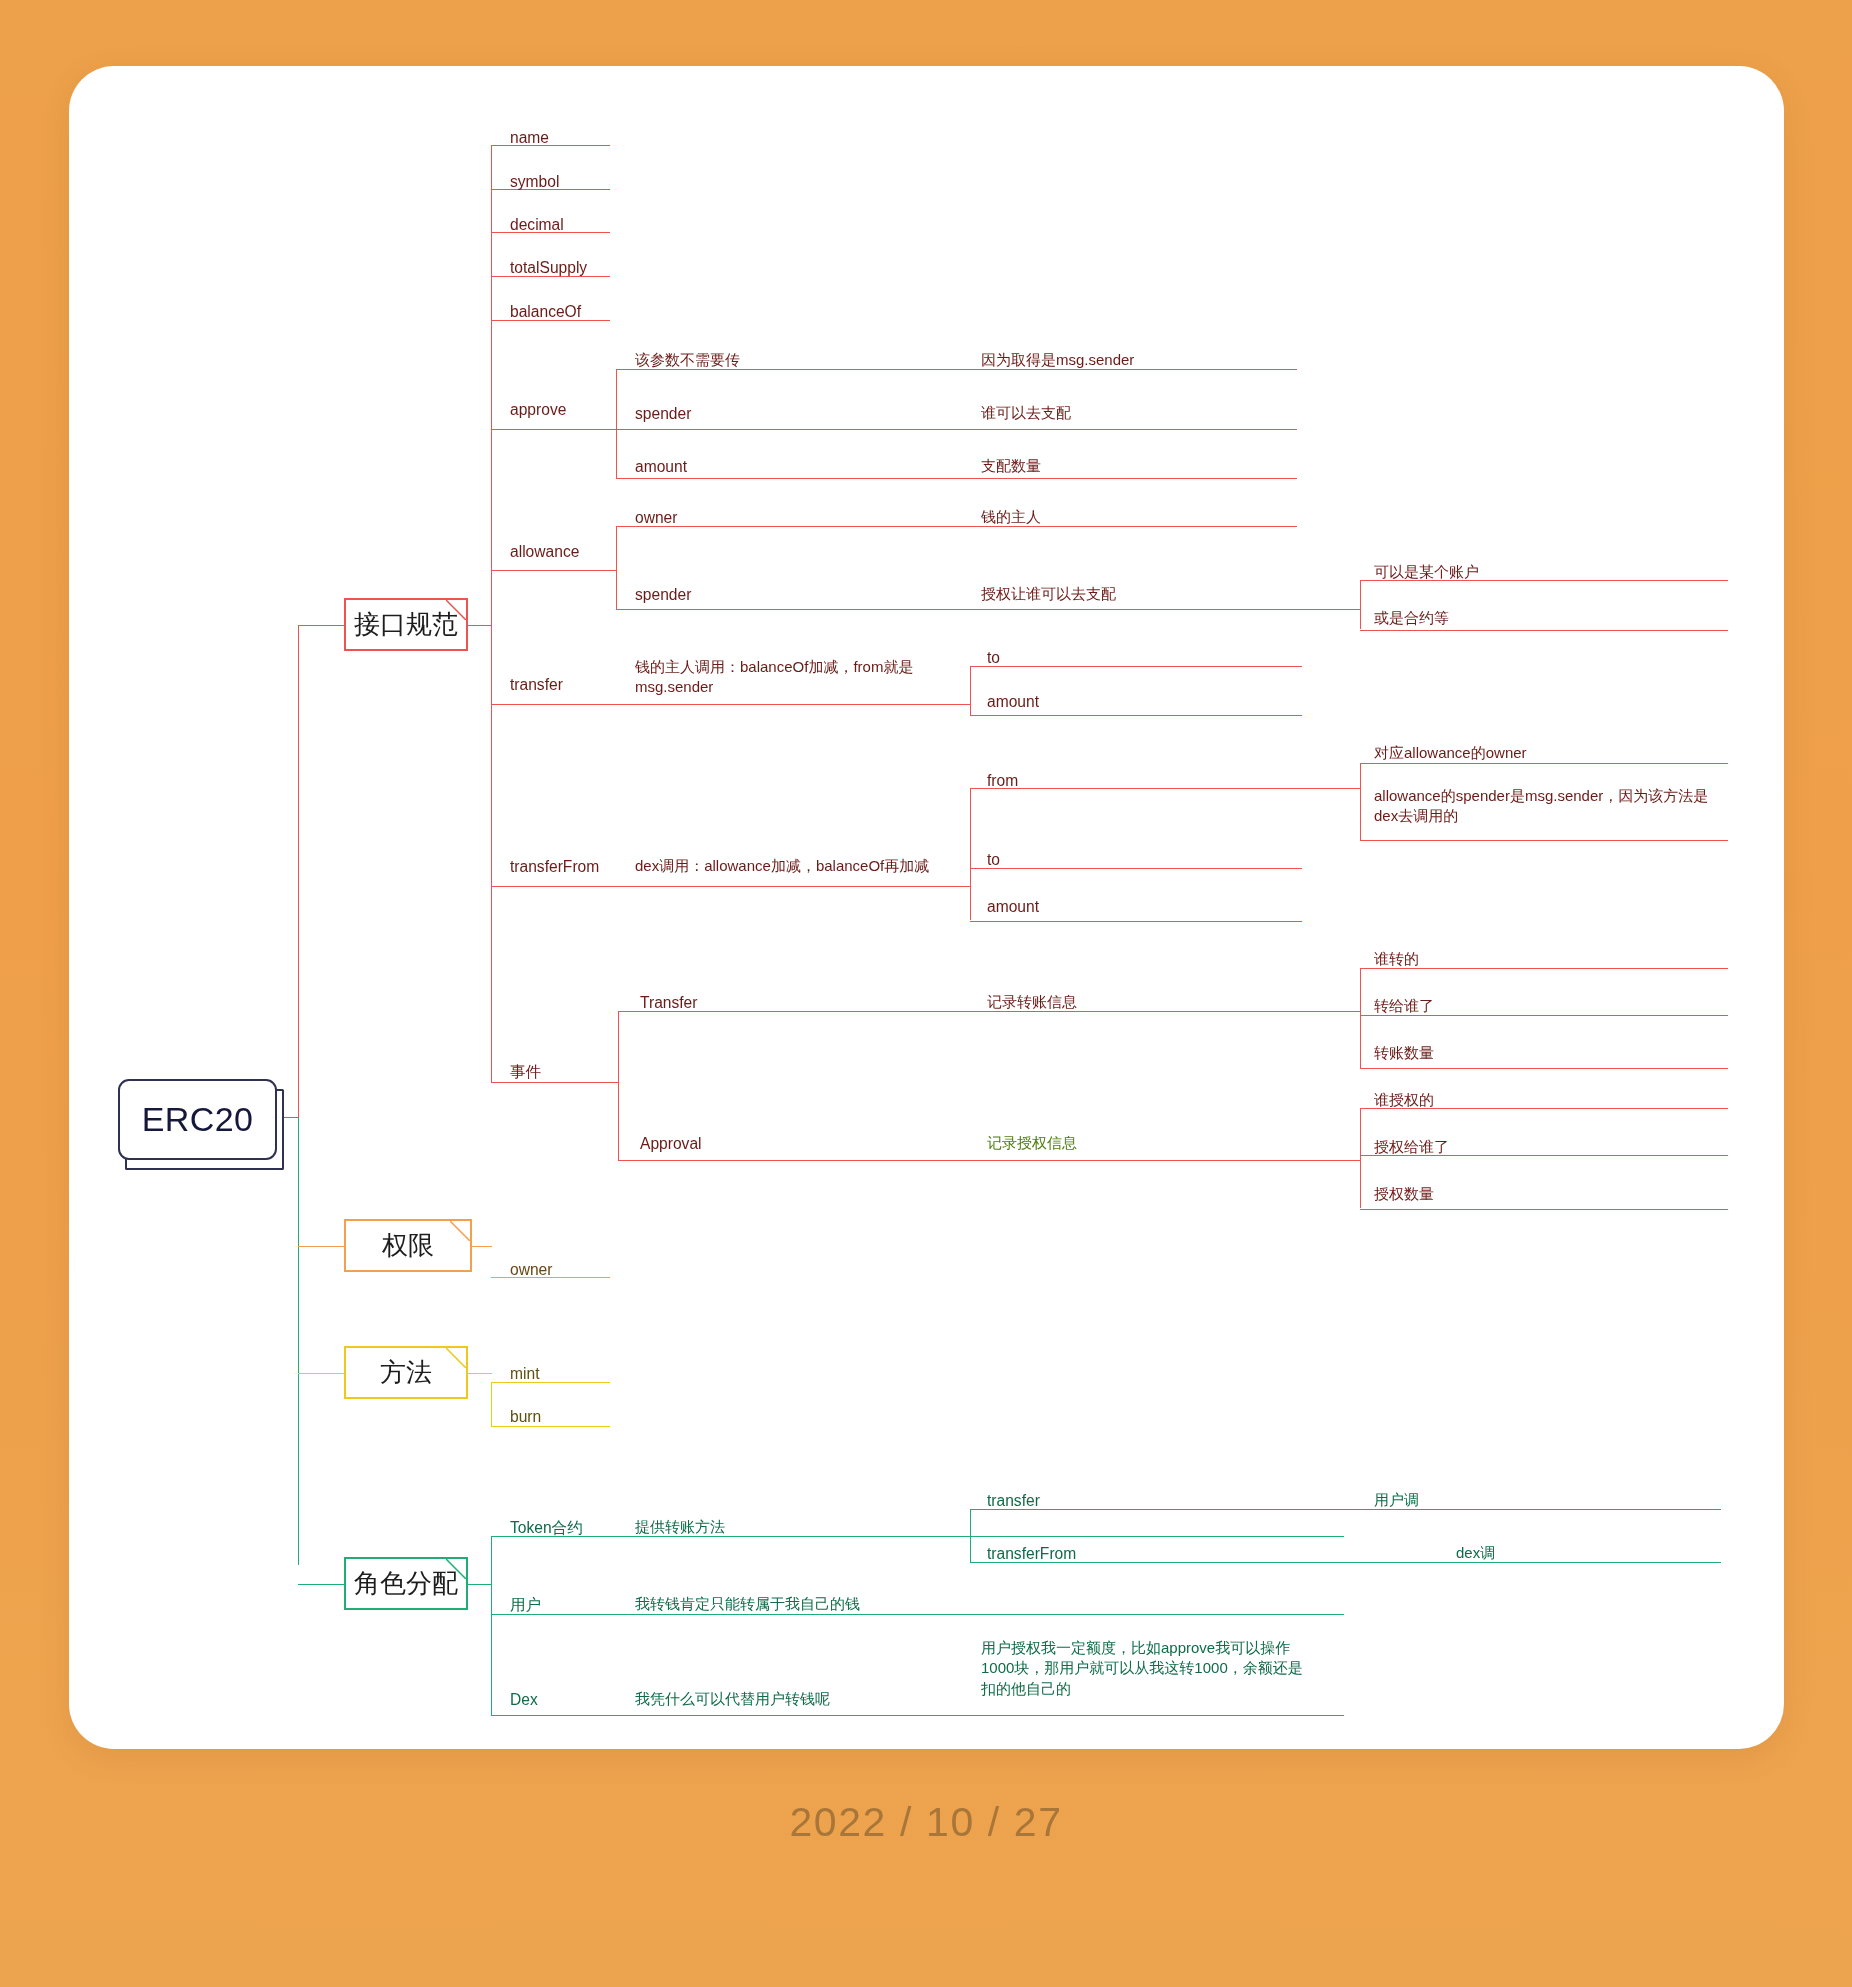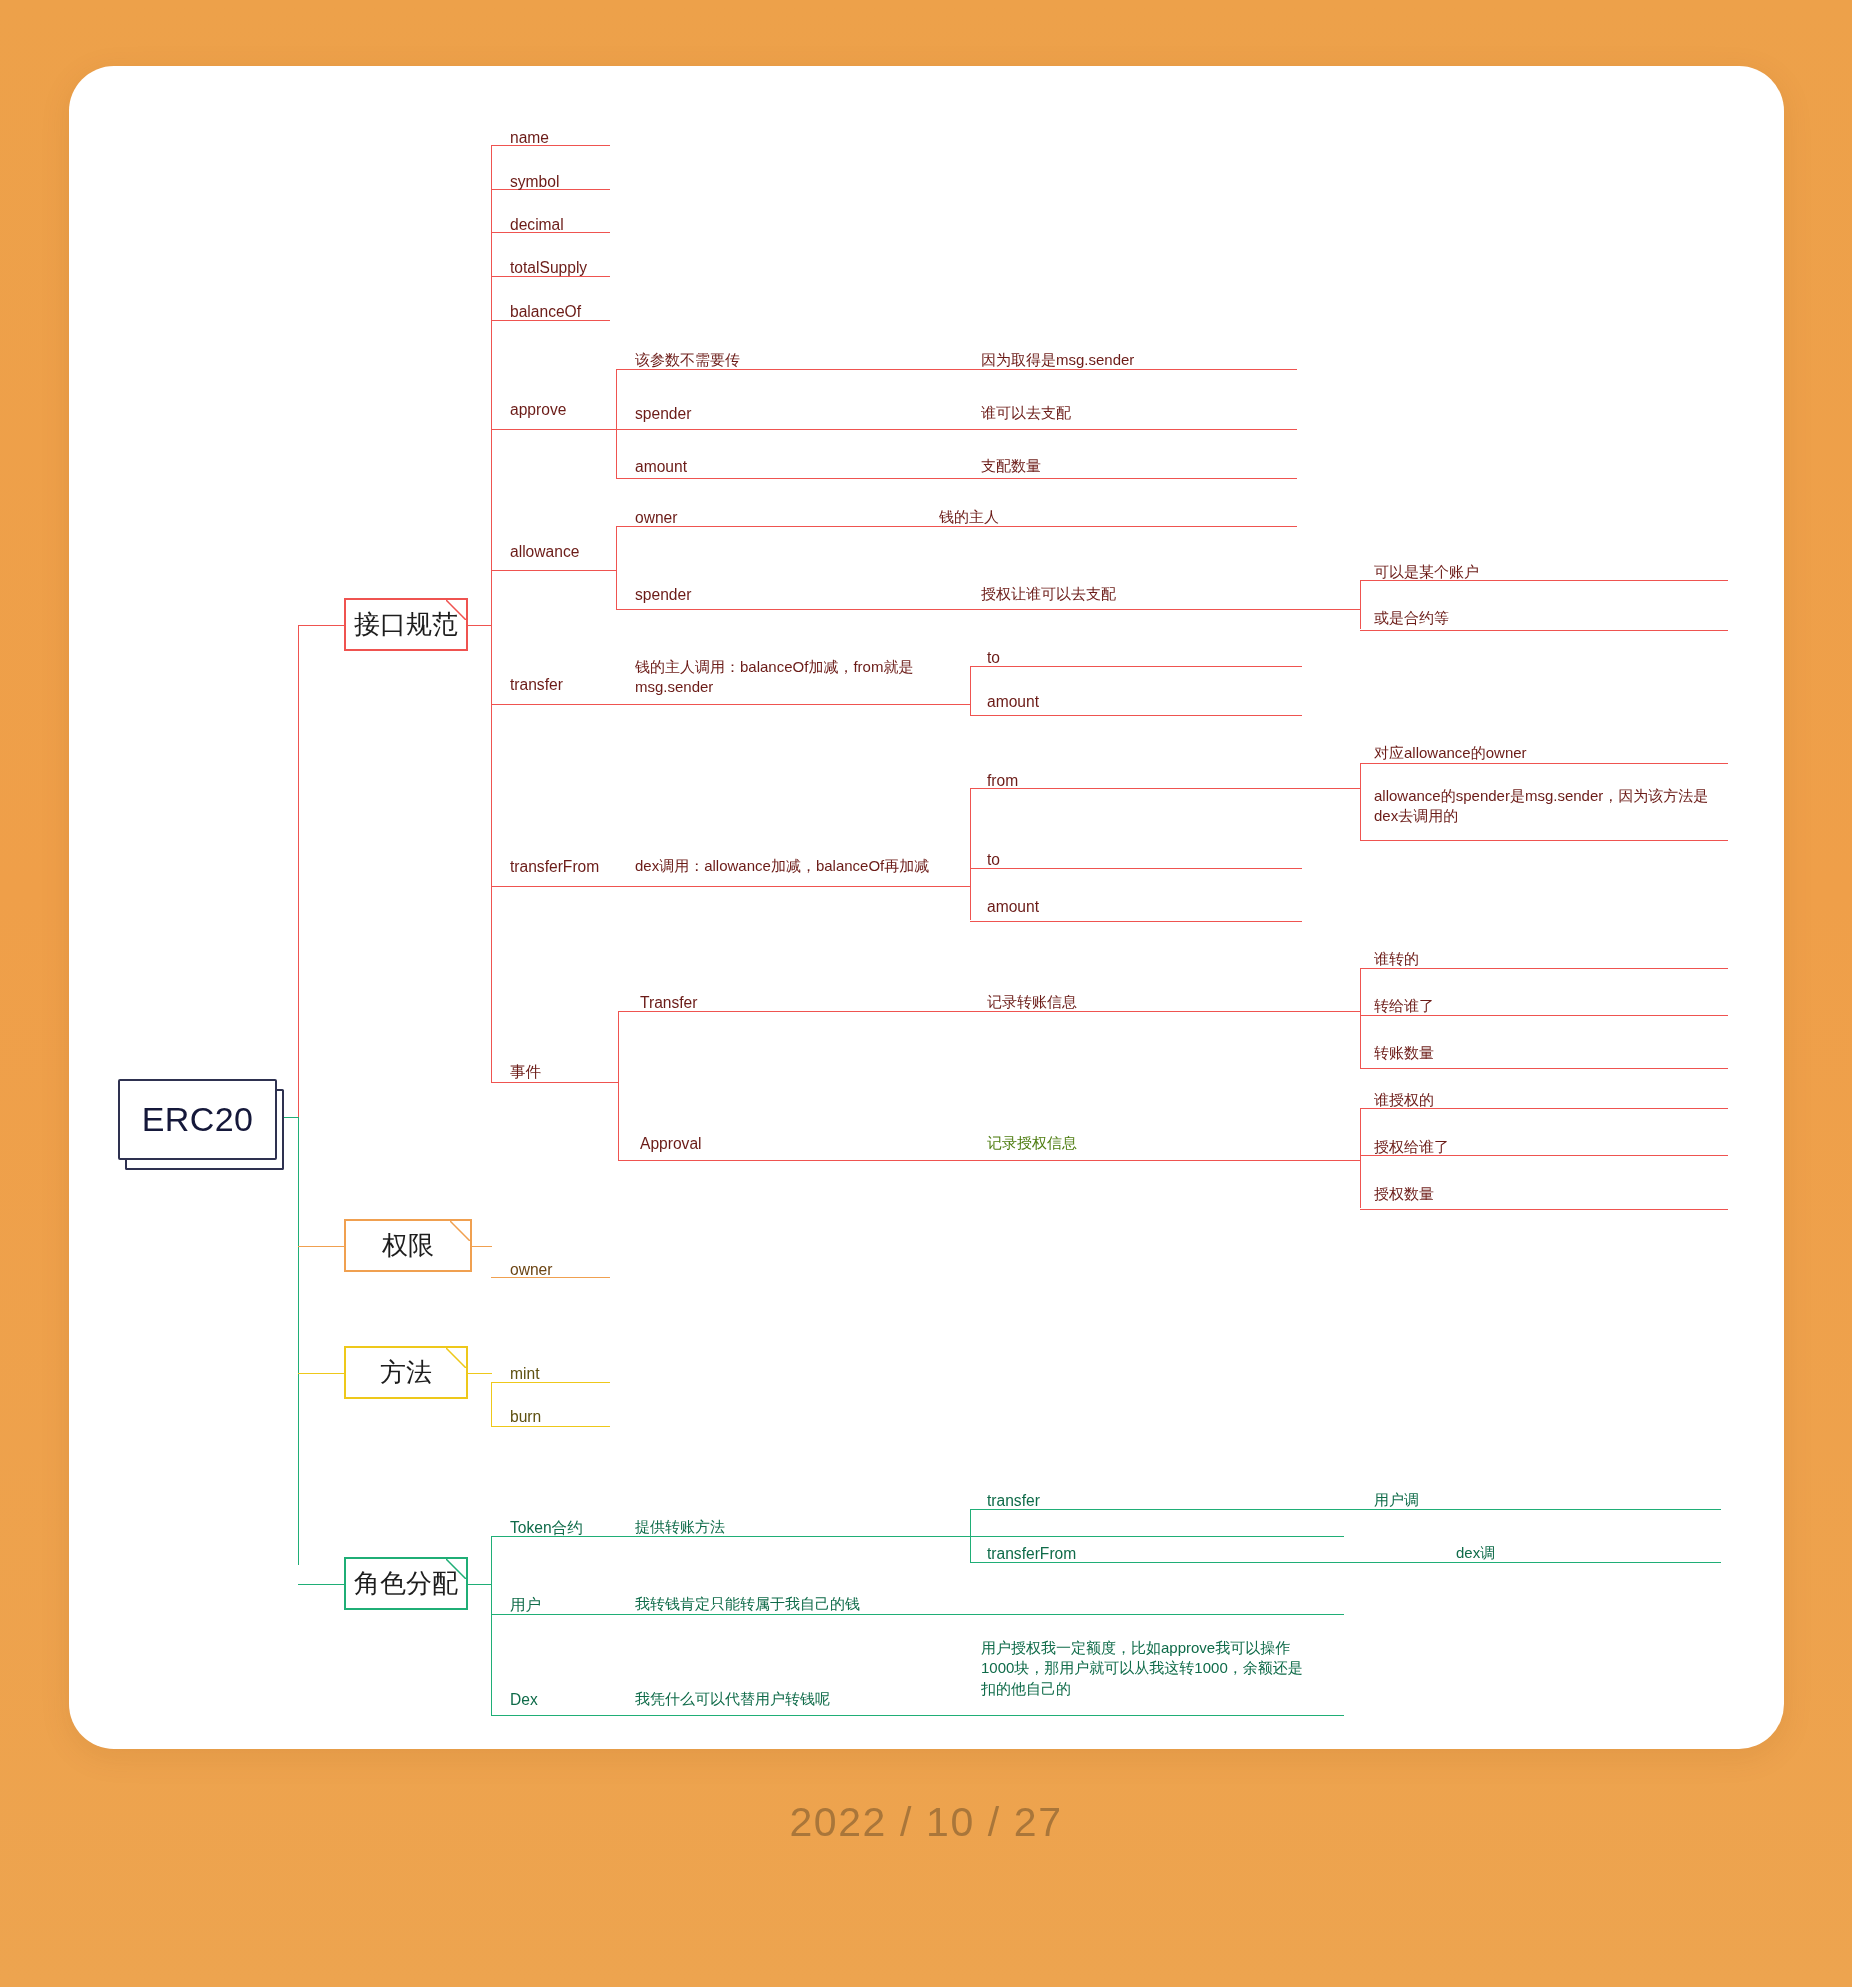--- a/index.html
+++ b/index.html
@@ -28,21 +28,21 @@
     font-family:"Liberation Sans","DejaVu Sans",sans-serif;
   }
 
   
   .root-shadow{
     position:absolute;
     border:2.3px solid #2e3150;background:#fff;border-radius:1.6px;
   }
   .root-card{
     position:absolute;
-    border:2.3px solid #2e3150;background:#fff;border-radius:2px;
+    border:2.3px solid #2e3150;background:#fff;border-radius:11px;
     display:flex;align-items:center;justify-content:center;
     font-size:34px;color:#15183a;letter-spacing:0.4px;
   }
 
   
   .branch-box{
     position:absolute;background:#fff;
     display:flex;align-items:center;justify-content:center;
     font-size:26px;color:#1d1d1d;
     box-sizing:border-box;
@@ -200,21 +200,21 @@
   <div class="leaf" style="left:510px;top:1061px;color:#6b1b17;">事件</div>
 
   <div class="leaf cn" style="left:635px;top:350px;color:#6b1b17;">该参数不需要传</div>
   <div class="leaf cn" style="left:981px;top:350px;color:#6b1b17;">因为取得是msg.sender</div>
   <div class="leaf" style="left:635px;top:403px;color:#6b1b17;">spender</div>
   <div class="leaf cn" style="left:981px;top:403px;color:#6b1b17;">谁可以去支配</div>
   <div class="leaf" style="left:635px;top:456px;color:#6b1b17;">amount</div>
   <div class="leaf cn" style="left:981px;top:456px;color:#6b1b17;">支配数量</div>
 
   <div class="leaf" style="left:635px;top:507px;color:#6b1b17;">owner</div>
-  <div class="leaf cn" style="left:939px;top:507px;color:#6b1b17;">钱的主人</div>
+  <div class="leaf cn" style="left:981px;top:507px;color:#6b1b17;">钱的主人</div>
   <div class="leaf" style="left:635px;top:584px;color:#6b1b17;">spender</div>
   <div class="leaf cn" style="left:981px;top:584px;color:#6b1b17;">授权让谁可以去支配</div>
   <div class="leaf cn" style="left:1374px;top:562px;color:#6b1b17;">可以是某个账户</div>
   <div class="leaf cn" style="left:1374px;top:608px;color:#6b1b17;">或是合约等</div>
 
   <div class="leaf cn" style="left:635px;top:657px;color:#6b1b17;width:321px;">钱的主人调用：balanceOf加减，from就是
 msg.sender</div>
   <div class="leaf" style="left:987px;top:647px;color:#6b1b17;">to</div>
   <div class="leaf" style="left:987px;top:691px;color:#6b1b17;">amount</div>
 

